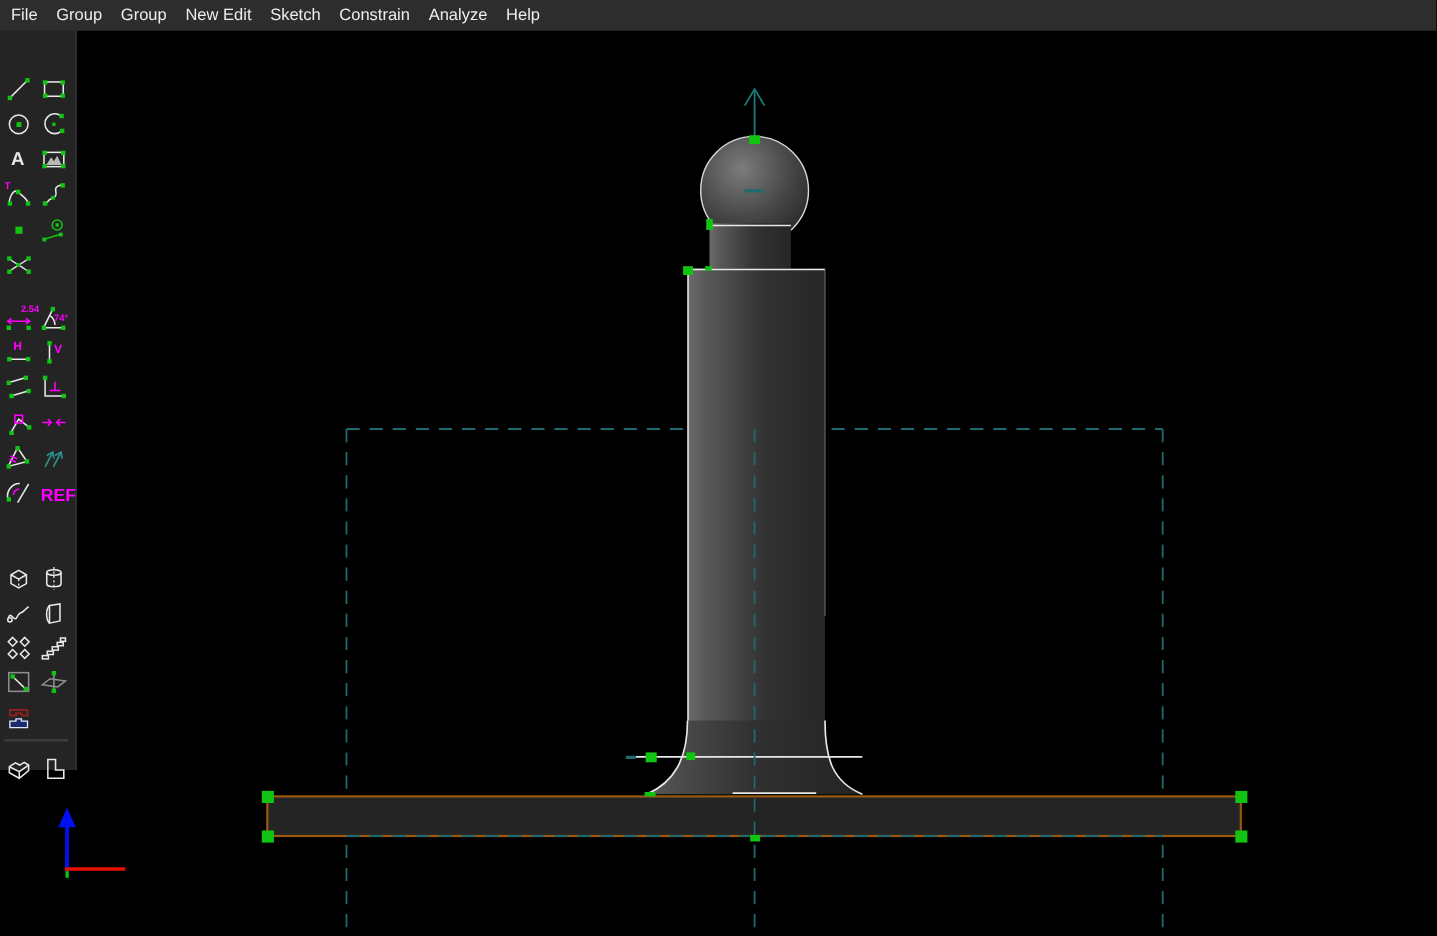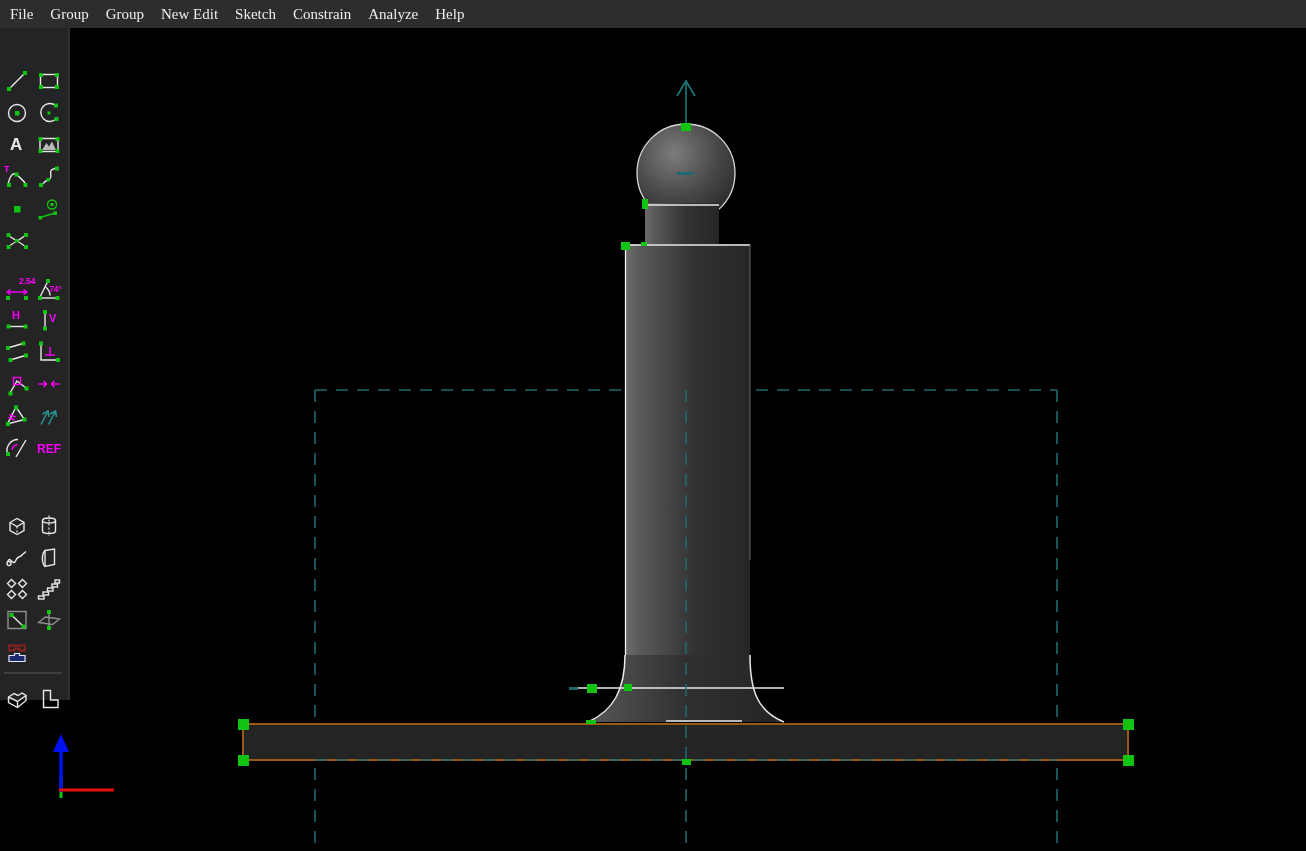--- a/index.html
+++ b/index.html
@@ -7,21 +7,21 @@
     --selection_green:#12c412; --construction_teal:#1e6a6e; --normal_arrow_teal:#1b7e7e;
     --emphasis_orange:#9a5810; --edge_white:#e8e8e8; --icon_magenta:#ff00ff;
     --axis_x_red:#e81000; --axis_y_blue:#0010f0; --axis_z_green:#12c412;
   }
   html,body{margin:0;padding:0;}
   body{width:1306px;height:851px;overflow:hidden;background:var(--canvas_bg);
        font-family:"Liberation Sans",sans-serif;position:relative;}
   
   .menubar{position:absolute;left:0;top:0;width:1306px;height:28px;background:var(--menubar_bg);
            display:flex;align-items:center;gap:17px;padding-left:10px;box-sizing:border-box;z-index:30;}
-  .menubar .mi{color:var(--menu_fg);font-size:15px;line-height:28px;cursor:default;white-space:nowrap;font-family:Liberation Serif, serif;}
+  .menubar .mi{color:var(--menu_fg);font-size:15px;line-height:28px;cursor:default;white-space:nowrap;}
   
   .toolbar{position:absolute;left:0;top:28px;width:68px;height:672px;background:var(--panel_bg);
            border-right:2px solid #2f2f2f;z-index:20;}
   .tbtn{position:absolute;width:26px;height:26px;display:flex;align-items:center;justify-content:center;}
   .tbtn svg{position:absolute;left:0;top:0;}
   .lbl{position:absolute;color:var(--icon_magenta);font-weight:bold;z-index:2;}
   .tdivider{position:absolute;left:4px;top:644px;width:58px;height:2px;background:#3f3f3f;}
   
   .w{stroke:var(--edge_white);stroke-width:1.4;fill:none;}
   .wd{stroke:var(--edge_white);stroke-width:1.2;fill:none;stroke-dasharray:2 2;}
@@ -307,21 +307,21 @@
     </div>
   <div class="tbtn" style="left:4px;top:407px">
     <svg width="26" height="26">
         <path class="w" d="M3.5,19 A11,11 0 0 1 14,4.5"></path>
         <line class="w" x1="12" y1="22" x2="22" y2="5"></line>
         <path class="m" d="M8,15 A6.5,6.5 0 0 1 13.5,9.5"></path>
         <rect class="g" x="2" y="17" width="4" height="4"></rect>
       </svg>
     </div>
   <div class="tbtn" style="left:36px;top:407px">
-    <span class="lbl" style="font-size:12px;left:1px;top:7px">REF</span>
+    <span class="lbl" style="font-size:16px;left:1px;top:7px">REF</span>
     </div>
 
   <div class="tbtn" style="left:4px;top:485px">
     <svg width="26" height="26">
         <polygon class="w" points="6,9.5 13,5.5 20,9.5 20,17.5 13,21.5 6,17.5"></polygon>
         <polyline class="w" points="6,9.5 13,13.5 20,9.5"></polyline>
         <line class="wd" x1="13" y1="13.5" x2="13" y2="21.5"></line>
       </svg>
     </div>
   <div class="tbtn" style="left:36px;top:485px">

